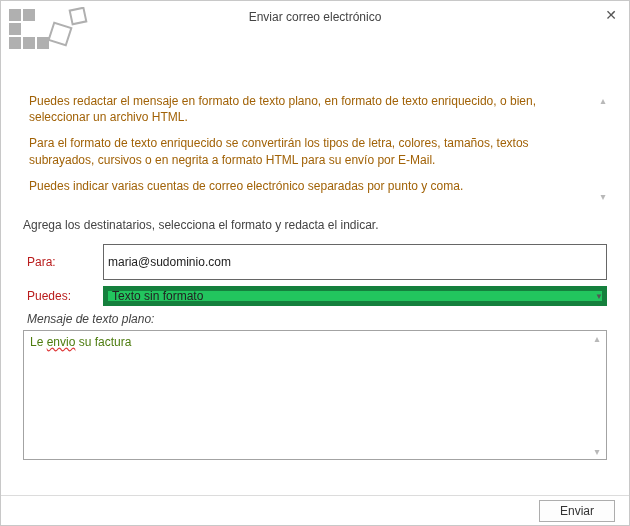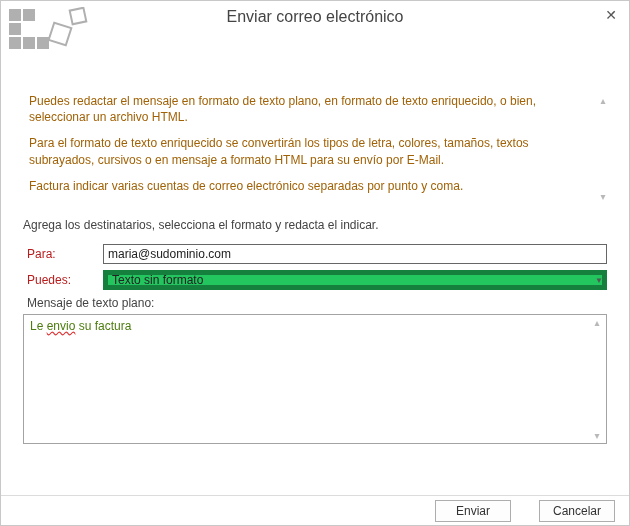--- a/index.html
+++ b/index.html
@@ -23,21 +23,21 @@
   .titlebar {
     height: 32px;
     display: flex;
     align-items: center;
     position: relative;
   }
   .titlebar .title {
     position: absolute;
     left: 0; right: 0;
     text-align: center;
-    font-size: 16px;
+    font-size: 12px;
     color: #444;
   }
   .close-btn {
     position: absolute;
     right: 6px; top: 4px;
     width: 24px; height: 22px;
     text-align: center;
     line-height: 20px;
     font-size: 14px;
     color: #555;
@@ -87,21 +87,21 @@
   .form-row .lbl {
     width: 80px;
     color: #b91c1c;
     padding-left: 4px;
   }
   .form-row .ctl {
     flex: 1;
   }
   input[type=text].field {
     width: 100%;
-    height: 20px;
+    height: 36px;
     border: 1px solid #a3a3a3;
     padding: 1px 4px;
     font: inherit;
     color: #222;
     outline: none;
   }
   input[type=text].field.focused {
     border: 1px solid #666;
   }
   .select-wrap {
@@ -121,20 +121,21 @@
   .select-arrow {
     position: absolute;
     right: 4px; top: 50%;
     transform: translateY(-50%);
     font-size: 8px;
     color: #555;
   }
   .msg-label {
     margin: 3px 0 4px 4px;
     color: #444;
+    font-style: italic;
   }
   .textarea-wrap {
     position: relative;
     border: 1px solid #a3a3a3;
     height: 130px;
     background: #fff;
   }
   .textarea-content {
     position: absolute;
     left: 6px; top: 4px; right: 20px;
@@ -204,22 +205,22 @@
         <rect x="30" y="30" width="12" height="12"></rect>
       </g>
       <rect x="44" y="18" width="18" height="18" fill="none" stroke="#b0b0b0" stroke-width="2" transform="rotate(18 53 27)"></rect>
       <rect x="64" y="2" width="14" height="14" fill="none" stroke="#b0b0b0" stroke-width="2" transform="rotate(-12 71 9)"></rect>
     </svg>
   </div>
 
   <div class="intro-block">
     <div class="intro-text">
       <p>Puedes redactar el mensaje en formato de texto plano, en formato de texto enriquecido, o bien, seleccionar un archivo HTML.</p>
-      <p>Para el formato de texto enriquecido se convertirán los tipos de letra, colores, tamaños, textos subrayados, cursivos o en mensaje a formato HTML para su envío por E-Mail.</p>
-      <p>Factura indicar varias cuentas de correo electrónico separadas por punto y coma.</p>
+      <p>Para el formato de texto enriquecido se convertirán los tipos de letra, colores, tamaños, textos subrayados, cursivos o en negrita a formato HTML para su envío por E-Mail.</p>
+      <p>Puedes indicar varias cuentas de correo electrónico separadas por punto y coma.</p>
     </div>
     <div class="intro-scroll">
       <span>▴</span>
       <span>▾</span>
     </div>
   </div>
 
   <div class="instruction">Agrega los destinatarios, selecciona el formato y redacta el indicar.</div>
 
   <div class="form-area">
@@ -251,16 +252,15 @@
       <div class="ta-scroll">
         <span>▴</span>
         <span>▾</span>
       </div>
     </div>
 
   </div>
 
   <div class="footer">
     <div class="btn">Enviar</div>
-    <div class="btn">Cancelar</div>
   </div>
 
 </div>
 
 </body></html>

